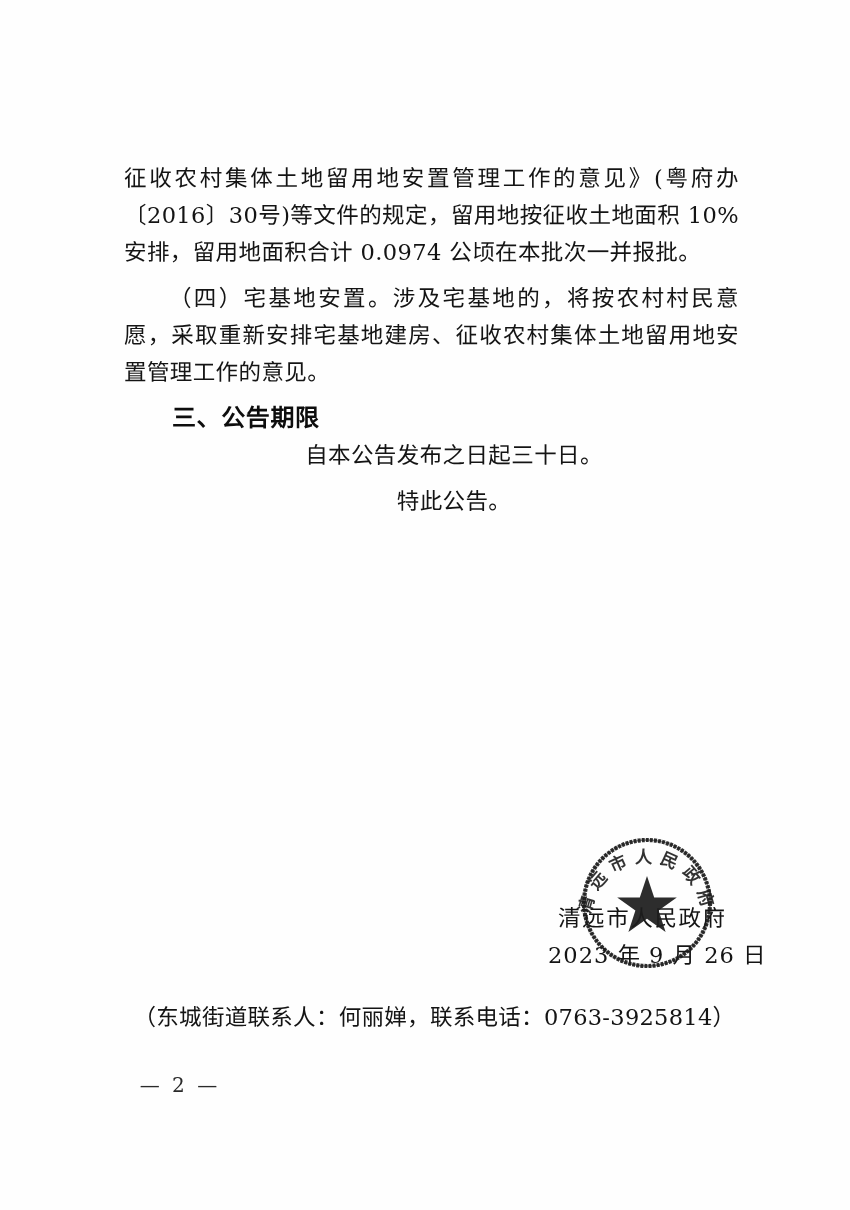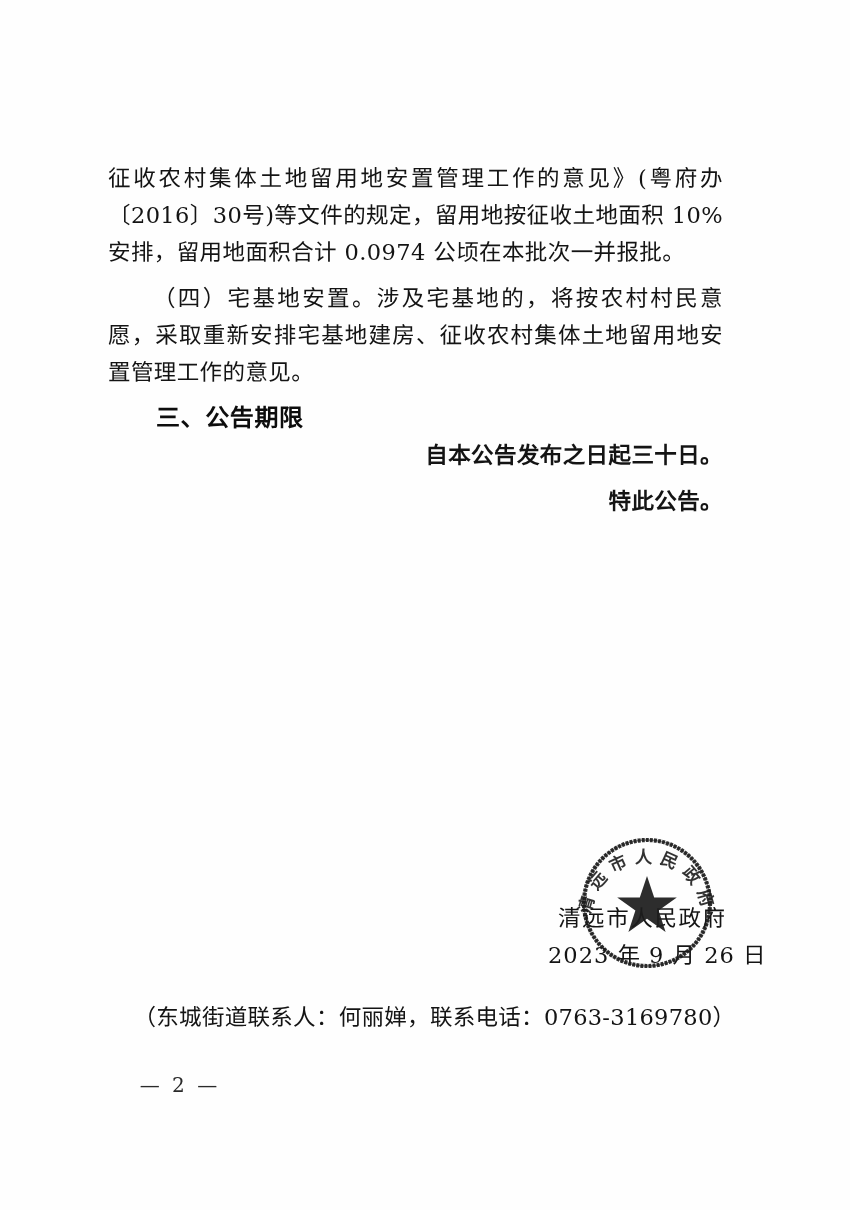--- a/index.html
+++ b/index.html
@@ -21,21 +21,21 @@
     position: absolute;
     inset: 0;
     width: 850px;
     height: 1210px;
     background: #fefefe;
   }
 
   
   .body-area {
     position: absolute;
-    left: 108px;
+    left: 124px;
     top: 160px;
     width: 615px;
   }
 
   .para {
     font-family: "DejaVu Serif", "Liberation Serif", serif;
     font-size: 22.5px;
     line-height: 37px;
     letter-spacing: 0.4px;
     text-align: justify;
@@ -55,22 +55,21 @@
     font-weight: 700;
     line-height: 37px;
     letter-spacing: 0.6px;
     color: #0d0d0d;
     margin: 0;
     text-indent: 2em;
   }
 
   .short-line {
     text-indent: 2em;
-    text-align: right;
-    font-weight: bold;
+    text-align: center;
   }
 
   .gap-sm { height: 9px; }
   .gap-lg { height: 34px; }
 
   
   .sign-block {
     position: absolute;
     left: 430px;
     top: 900px;
@@ -173,17 +172,17 @@
       <circle cx="71" cy="67" r="63" fill="none" stroke="#1d1d1d" stroke-width="1.6" opacity="0.55"></circle>
 
       <text font-family="'DejaVu Sans','Liberation Sans',sans-serif" font-size="17" font-weight="700" fill="#1d1d1d" letter-spacing="7" opacity="0.9">
         <textPath href="#arcTop" startOffset="50%" text-anchor="middle">清远市人民政府</textPath>
       </text>
 
       <polygon points="71,40 78.2,61.4 100.8,61.4 82.6,74.6 89.6,96 71,82.8 52.4,96 59.4,74.6 41.2,61.4 63.8,61.4" fill="#1d1d1d" opacity="0.93"></polygon>
     </svg>
   </div>
 
-  <div class="contact">（东城街道联系人：何丽婵，联系电话：0763-3169780）</div>
+  <div class="contact">（东城街道联系人：何丽婵，联系电话：0763-3925814）</div>
 
   <div class="page-number">— 2 —</div>
 
 </div>
 
 </body></html>

